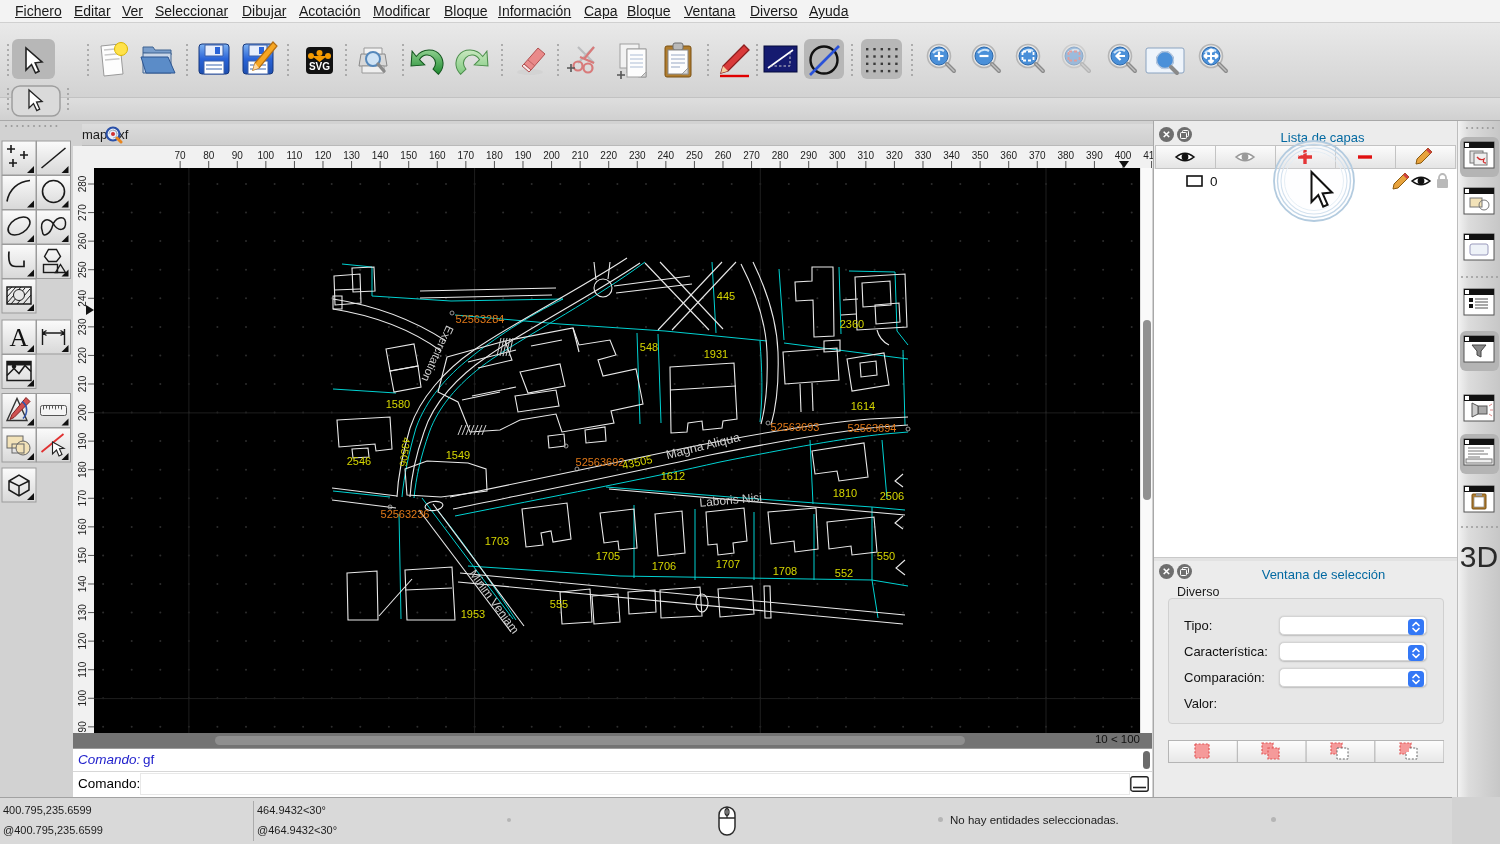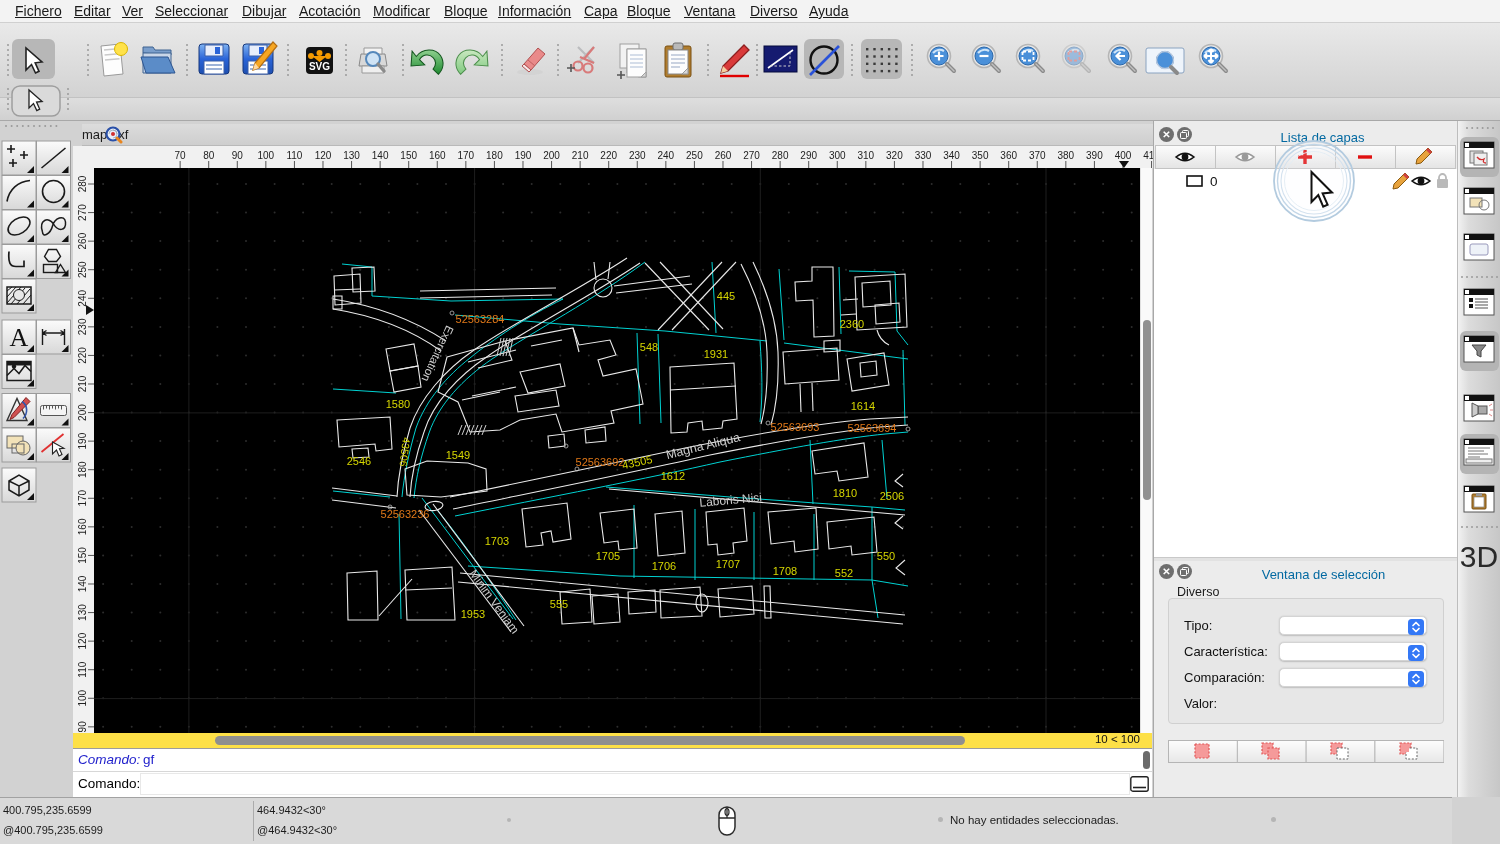--- a/index.html
+++ b/index.html
@@ -10,21 +10,21 @@
   border-bottom:1px solid #d0d0d0;font-size:14px;color:#1a1a1a;}
 #menubar span{position:absolute;top:3px;text-decoration:underline;}
 #toolbar{left:0;top:23px;width:1236px;height:98px;}
 #canvasTitle{left:82px;top:124px;width:1079px;height:22px;
   background:linear-gradient(#dcdcdc,#cecece);border-bottom:1px solid #b9b9b9;
   font-size:13px;color:#1c1c1c;text-align:left;line-height:21px;}
 #hruler{left:73px;top:146px;width:1232px;height:22px;background:#f1f1f1;text-align:center;}
 #vruler{left:73px;top:168px;width:21px;height:565px;background:#f1f1f1;}
 #cv{left:94px;top:168px;width:1046px;height:565px;background:#000;}
 #vsb{left:1140px;top:168px;width:12px;height:565px;background:#fafafa;border-left:1px solid #e0e0e0;}
-#hsbrow{left:73px;top:733px;width:1079px;height:15px;background:#fde047;}
+#hsbrow{left:73px;top:733px;width:1079px;height:15px;background:#737373;}
 #cmd1{left:73px;top:748px;width:1079px;height:24px;background:#fff;
  border-top:1px solid #9c9c9c;border-bottom:1px solid #d7d7d7;font-size:13.5px;}
 #cmd2{left:73px;top:772px;width:1079px;height:25px;background:#fff;font-size:13.5px;}
 #statusbar{left:0;top:797px;width:1452px;height:47px;background:#d9d9d9;
  border-top:1px solid #a2a2a2;font-size:11px;color:#1c1c1c;}
 #rpanel{left:1153px;top:121px;width:304px;height:676px;background:#ececec;border-left:1px solid #a8a8a8;}
 #dock{left:1457px;top:121px;width:43px;height:676px;background:#d0d0d0;border-left:1px solid #bdbdbd;}
 #lpal{left:0;top:121px;width:73px;height:676px;background:#d2d2d2;}
 .ptitle{position:absolute;width:100%;font-size:13px;color:#0369a1;text-align:center;}
 .gbl{position:absolute;font-size:12.5px;color:#1a1a1a;}

